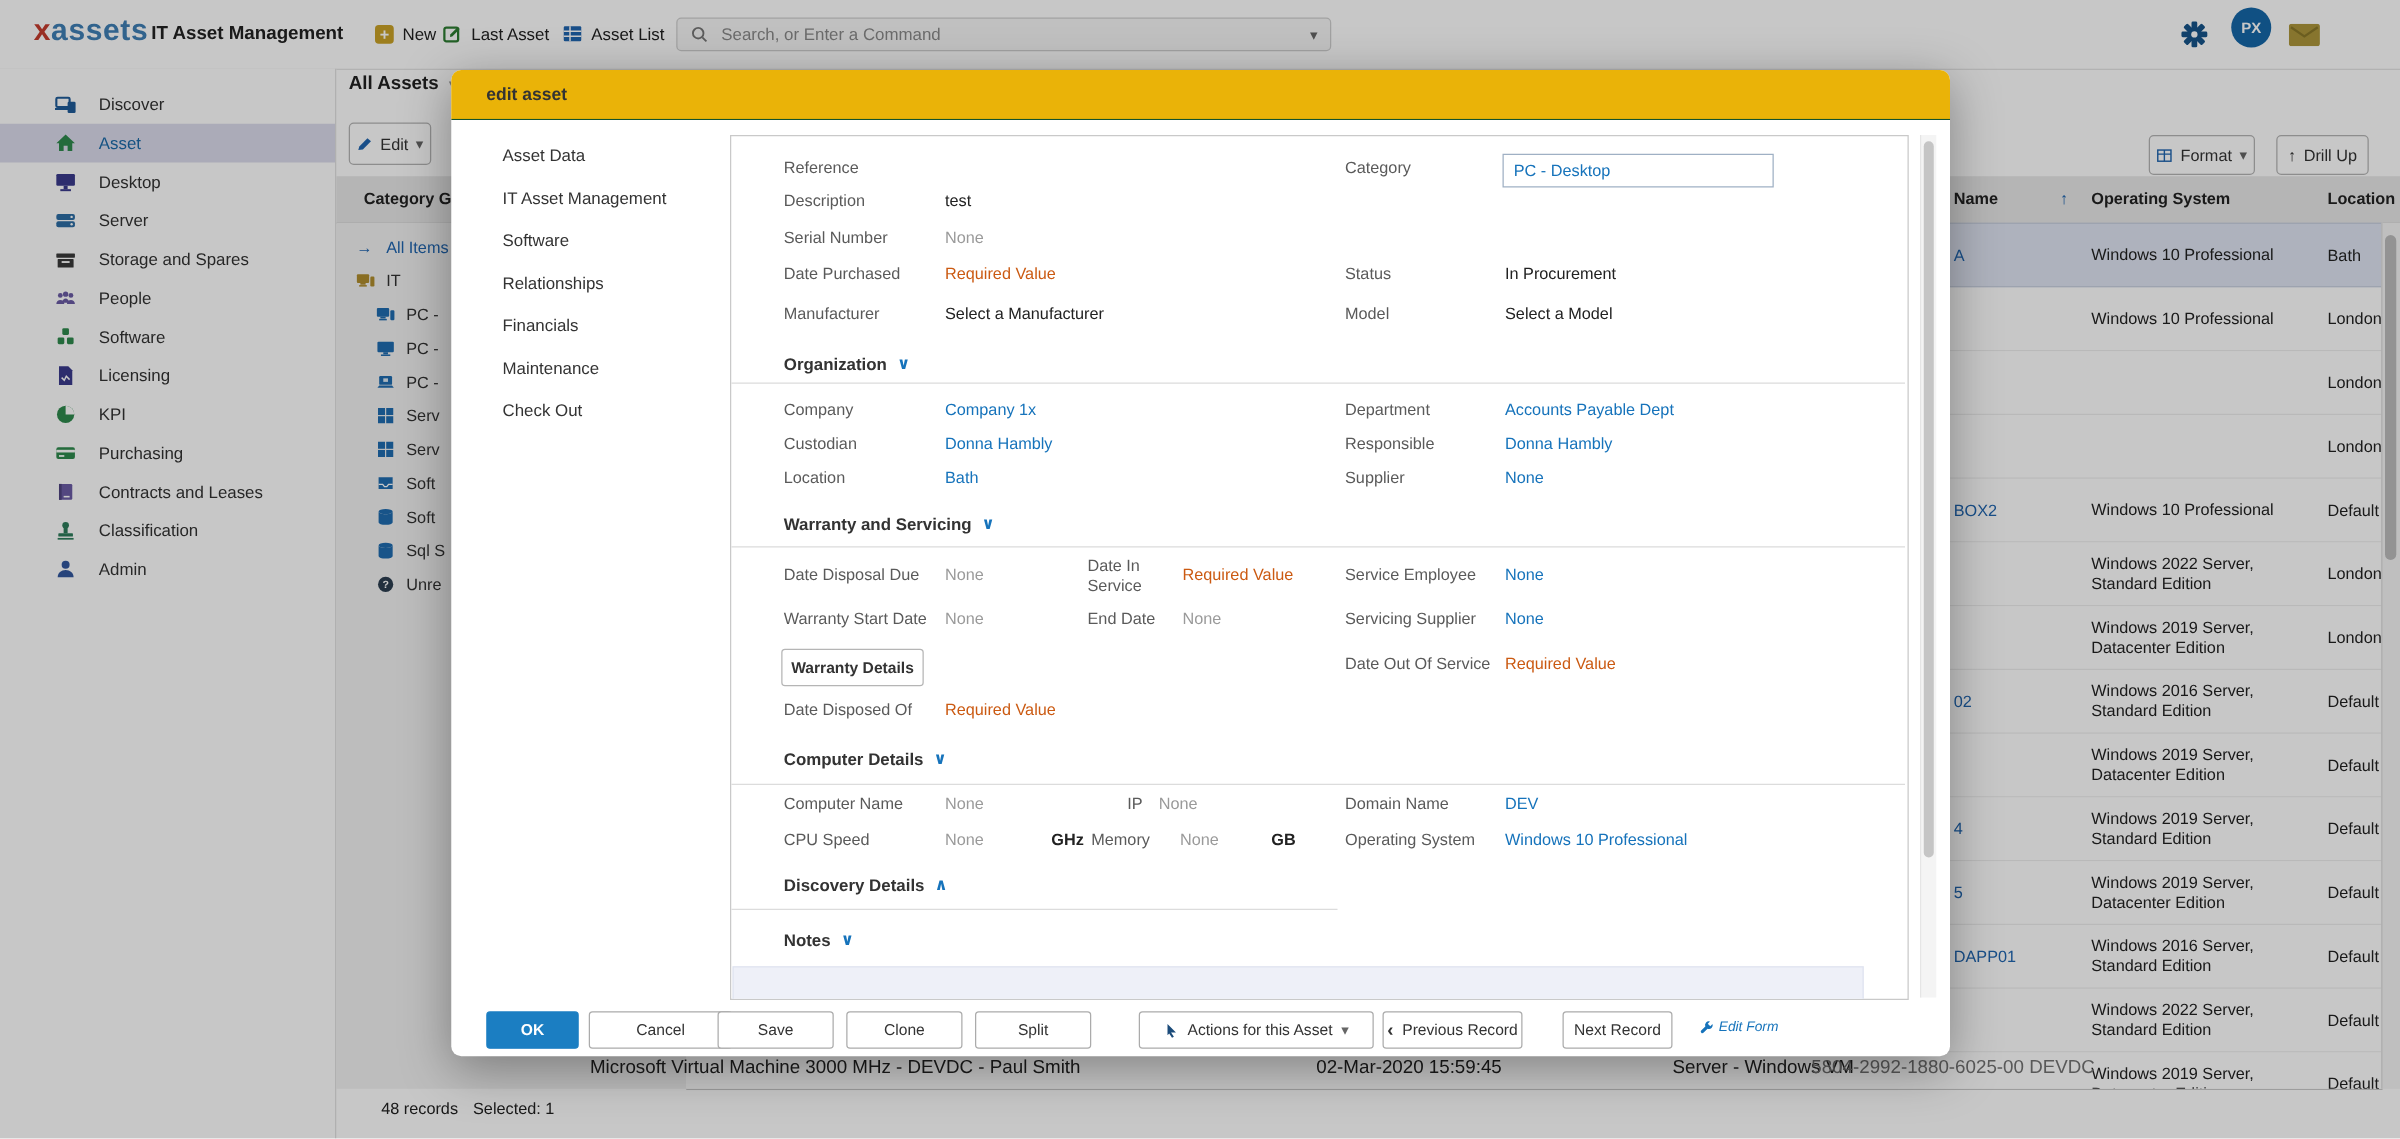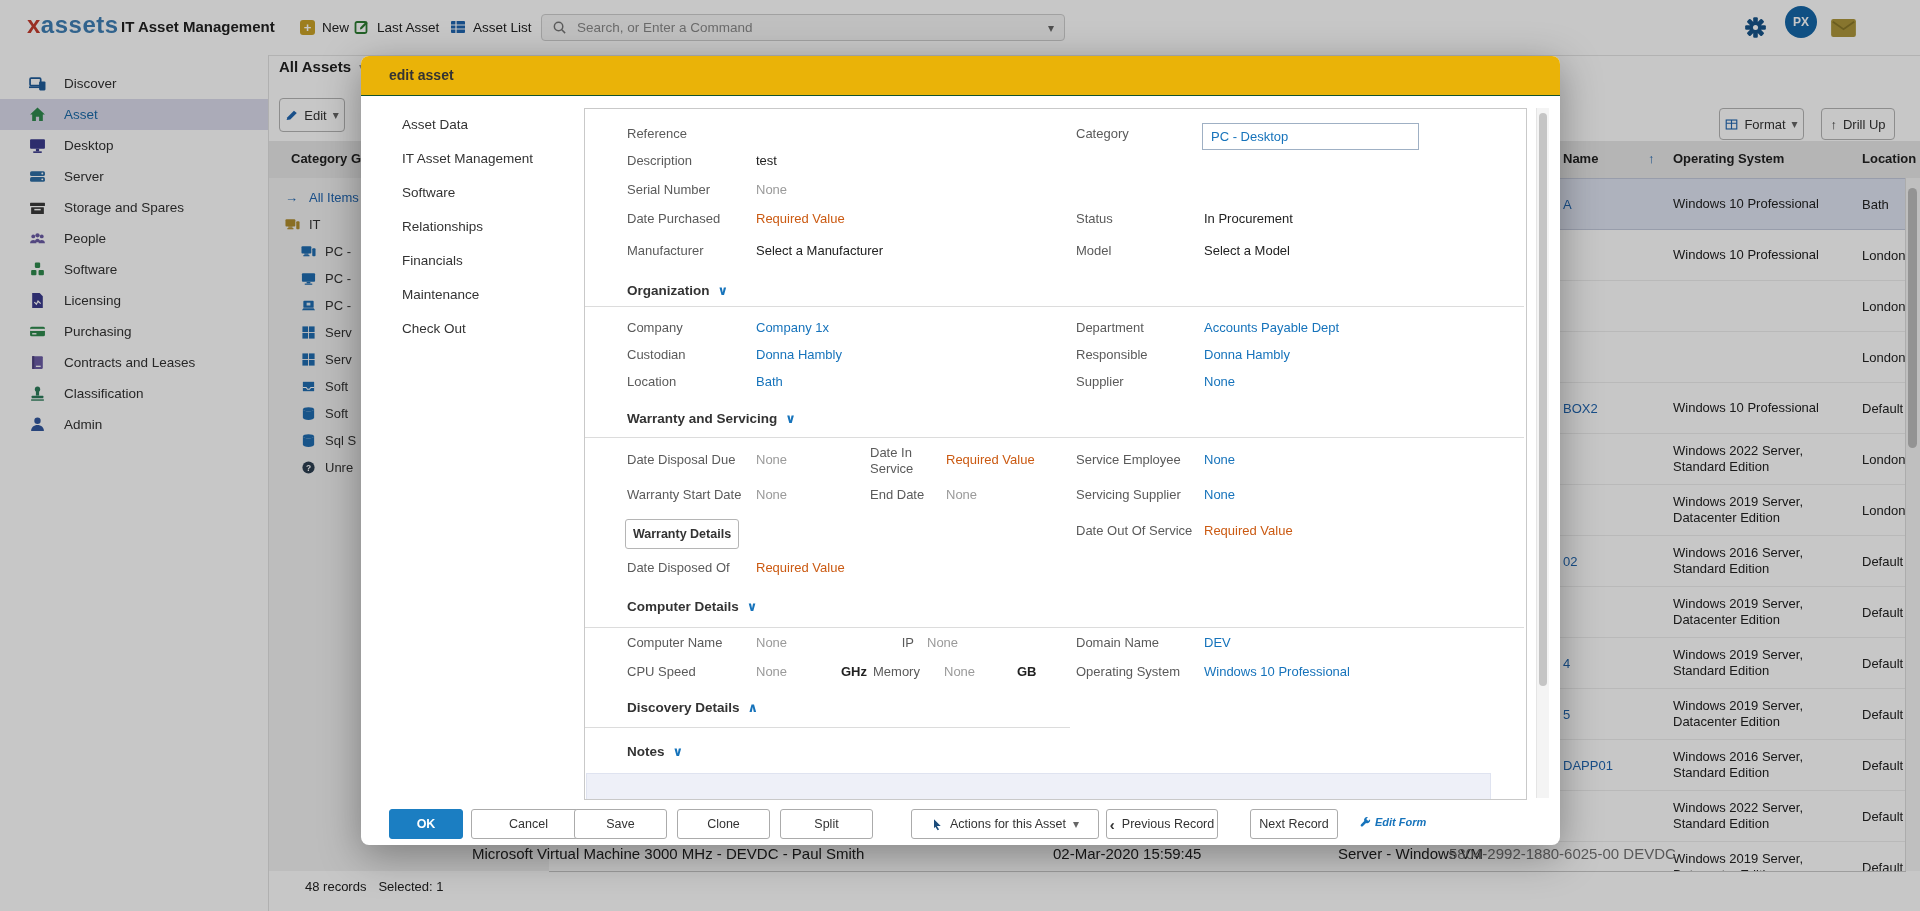--- a/index.html
+++ b/index.html
@@ -17,21 +17,21 @@
   .tbbtn{position:absolute;top:13px;display:flex;align-items:center;gap:7px;height:28px;font-size:13.5px;color:#222;cursor:pointer}
   .plussq{width:15px;height:15px;background:#c9a227;border-radius:3px;color:#fff;font-weight:700;font-size:13px;line-height:15px;text-align:center}
   .search{position:absolute;left:541px;top:14px;width:524px;height:27px;background:#f7f7f7;border:1px solid #cfcfcf;border-radius:4px;display:flex;align-items:center;padding:0 10px;box-sizing:border-box}
   .search input{flex:1;border:none;background:transparent;outline:none;font-size:13.5px;color:#444;margin-left:8px;font-family:inherit}
   .search input::placeholder{color:#8a8a8a}
   .caret{color:#666;font-size:12px}
   .avatar{position:absolute;left:1785px;top:6px;width:32px;height:32px;border-radius:50%;background:#1567a8;color:#fff;font-weight:700;font-size:12px;display:flex;align-items:center;justify-content:center}
 
   
   .sidebar{position:absolute;left:0;top:55px;width:269px;bottom:0;background:#fff;border-right:1px solid #e2e2e2;padding-top:13px;box-sizing:border-box;z-index:2}
-  .sitem{height:31px;display:flex;align-items:center;padding-left:29px;gap:18px;cursor:pointer;font-size:13.5px;color:#333}
+  .sitem{height:31px;display:flex;align-items:center;padding-left:44px;gap:18px;cursor:pointer;font-size:13.5px;color:#333}
   .sitem.sel{background:#dcdcec}
   .sitem.sel .slabel{color:#1b6aa8}
   .sicon{width:17px;height:17px;flex:0 0 17px}
 
   
   .content{position:absolute;inset:55px 0 0 269px;z-index:1}
   .pagetitle{position:absolute;left:10px;top:3px;font-size:15px;font-weight:700;color:#222;display:flex;gap:8px;align-items:center}
   .pagetitle .caret{color:#999}
   .btnw{position:absolute;background:#fff;border:1px solid #b5b5b5;border-radius:4px;display:flex;align-items:center;justify-content:center;gap:6px;font-size:13px;color:#333;cursor:pointer;box-sizing:border-box}
   .thead{position:absolute;left:0;right:0;top:86px;height:37px;background:#e8e8e8;border-bottom:1px solid #aeaeae;font-weight:700;font-size:13px;color:#222}
@@ -78,21 +78,21 @@
   .sec{position:absolute;font-size:13.5px;font-weight:700;color:#333;display:flex;gap:8px;align-items:center;cursor:pointer}
   .sec .chev{color:#1673bb;font-weight:700;font-size:13px}
   .divider{position:absolute;left:0;height:1px;background:#dcdcdc}
   .catbox{position:absolute;left:617px;top:14px;width:217px;height:27px;border:1px solid #9fb0c4;background:#fff;box-sizing:border-box;display:flex;align-items:center;padding-left:8px;color:#1673bb;cursor:text}
   .wbtn{position:absolute;left:40px;top:410px;width:112px;height:28px;background:#fff;border:1px solid #b5b5b5;border-radius:3px;font-size:12.5px;font-weight:600;color:#333;display:flex;align-items:center;justify-content:center;cursor:pointer}
   .notesarea{position:absolute;left:1px;top:664px;width:905px;height:40px;background:#eef0f8;border:1px solid #dfe3f0;box-sizing:border-box}
   .mscroll{position:absolute;left:1175px;top:52px;width:12px;height:690px;background:#f4f4f4;border-left:1px solid #e5e5e5}
   .mscroll .thumb{position:absolute;left:2px;top:5px;width:8px;height:573px;background:#c5c5c5;border-radius:4px}
   .mbtn{position:absolute;top:753px;height:30px;background:#fff;border:1px solid #ababab;border-radius:3px;font-size:12.5px;color:#333;display:flex;align-items:center;justify-content:center;gap:7px;cursor:pointer;box-sizing:border-box;white-space:nowrap}
   .mbtn.primary{background:#1b7ec2;border-color:#1b7ec2;color:#fff;font-weight:700}
-  .editform{position:absolute;left:998px;top:760px;display:flex;align-items:center;gap:4px;color:#1673bb;font-size:11px;font-weight:700;font-style:italic;cursor:pointer}
+  .editform{position:absolute;left:998px;top:760px;display:flex;align-items:center;gap:4px;color:#1673bb;font-size:11px;font-weight:400;font-style:italic;cursor:pointer}
   .prevch{font-size:15px;font-weight:700}
 </style>
 </head>
 <body>
 
 <div id="app">
 
   <header class="topbar">
     <div class="logo"><span class="lx">x</span><span class="lr">assets</span></div>
     <div class="apptitle">IT Asset Management</div>
@@ -244,20 +244,29 @@
       <div class="sitem">
         <span class="sicon">
           <svg width="17" height="17" viewBox="0 0 16 16">
             <path d="M3 1h7l3 3v11H3z" fill="#3a3a8c"></path>
             <path d="M5 9.5l2 2 1.5-3 2.5 2.5" stroke="#fff" stroke-width="1.1" fill="none"></path>
           </svg>
         </span>
         <span class="slabel">Licensing</span>
       </div>
 
+      <div class="sitem">
+        <span class="sicon">
+          <svg width="17" height="17" viewBox="0 0 16 16">
+            <circle cx="8" cy="8" r="6.5" fill="#2f8a4d"></circle>
+            <path d="M8 8V1.5A6.5 6.5 0 0 1 14.5 8z" fill="#fff"></path>
+          </svg>
+        </span>
+        <span class="slabel">KPI</span>
+      </div>
 
       <div class="sitem">
         <span class="sicon">
           <svg width="17" height="17" viewBox="0 0 16 16">
             <rect x="1" y="3.5" width="14" height="9" rx="1.5" fill="#2f8a4d"></rect>
             <rect x="1" y="5.5" width="14" height="2" fill="#fff"></rect>
             <rect x="3" y="9.5" width="4" height="1.3" fill="#fff"></rect>
           </svg>
         </span>
         <span class="slabel">Purchasing</span>

